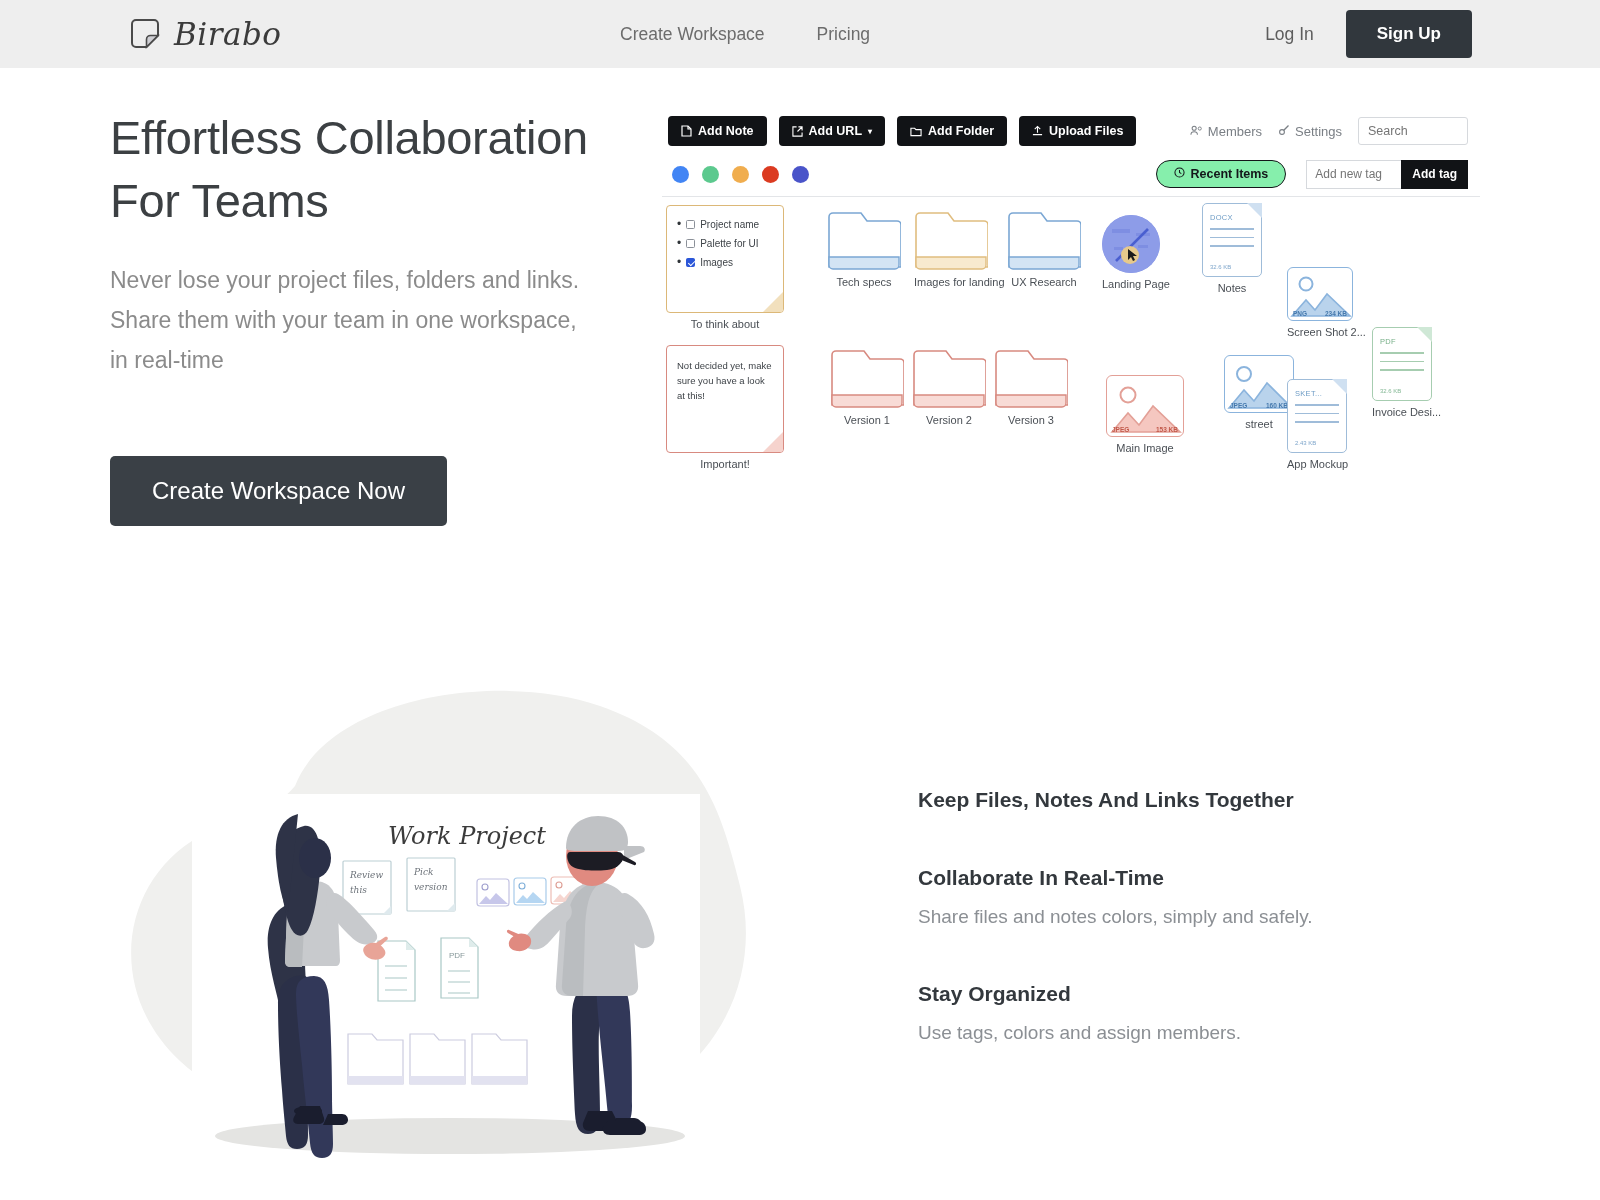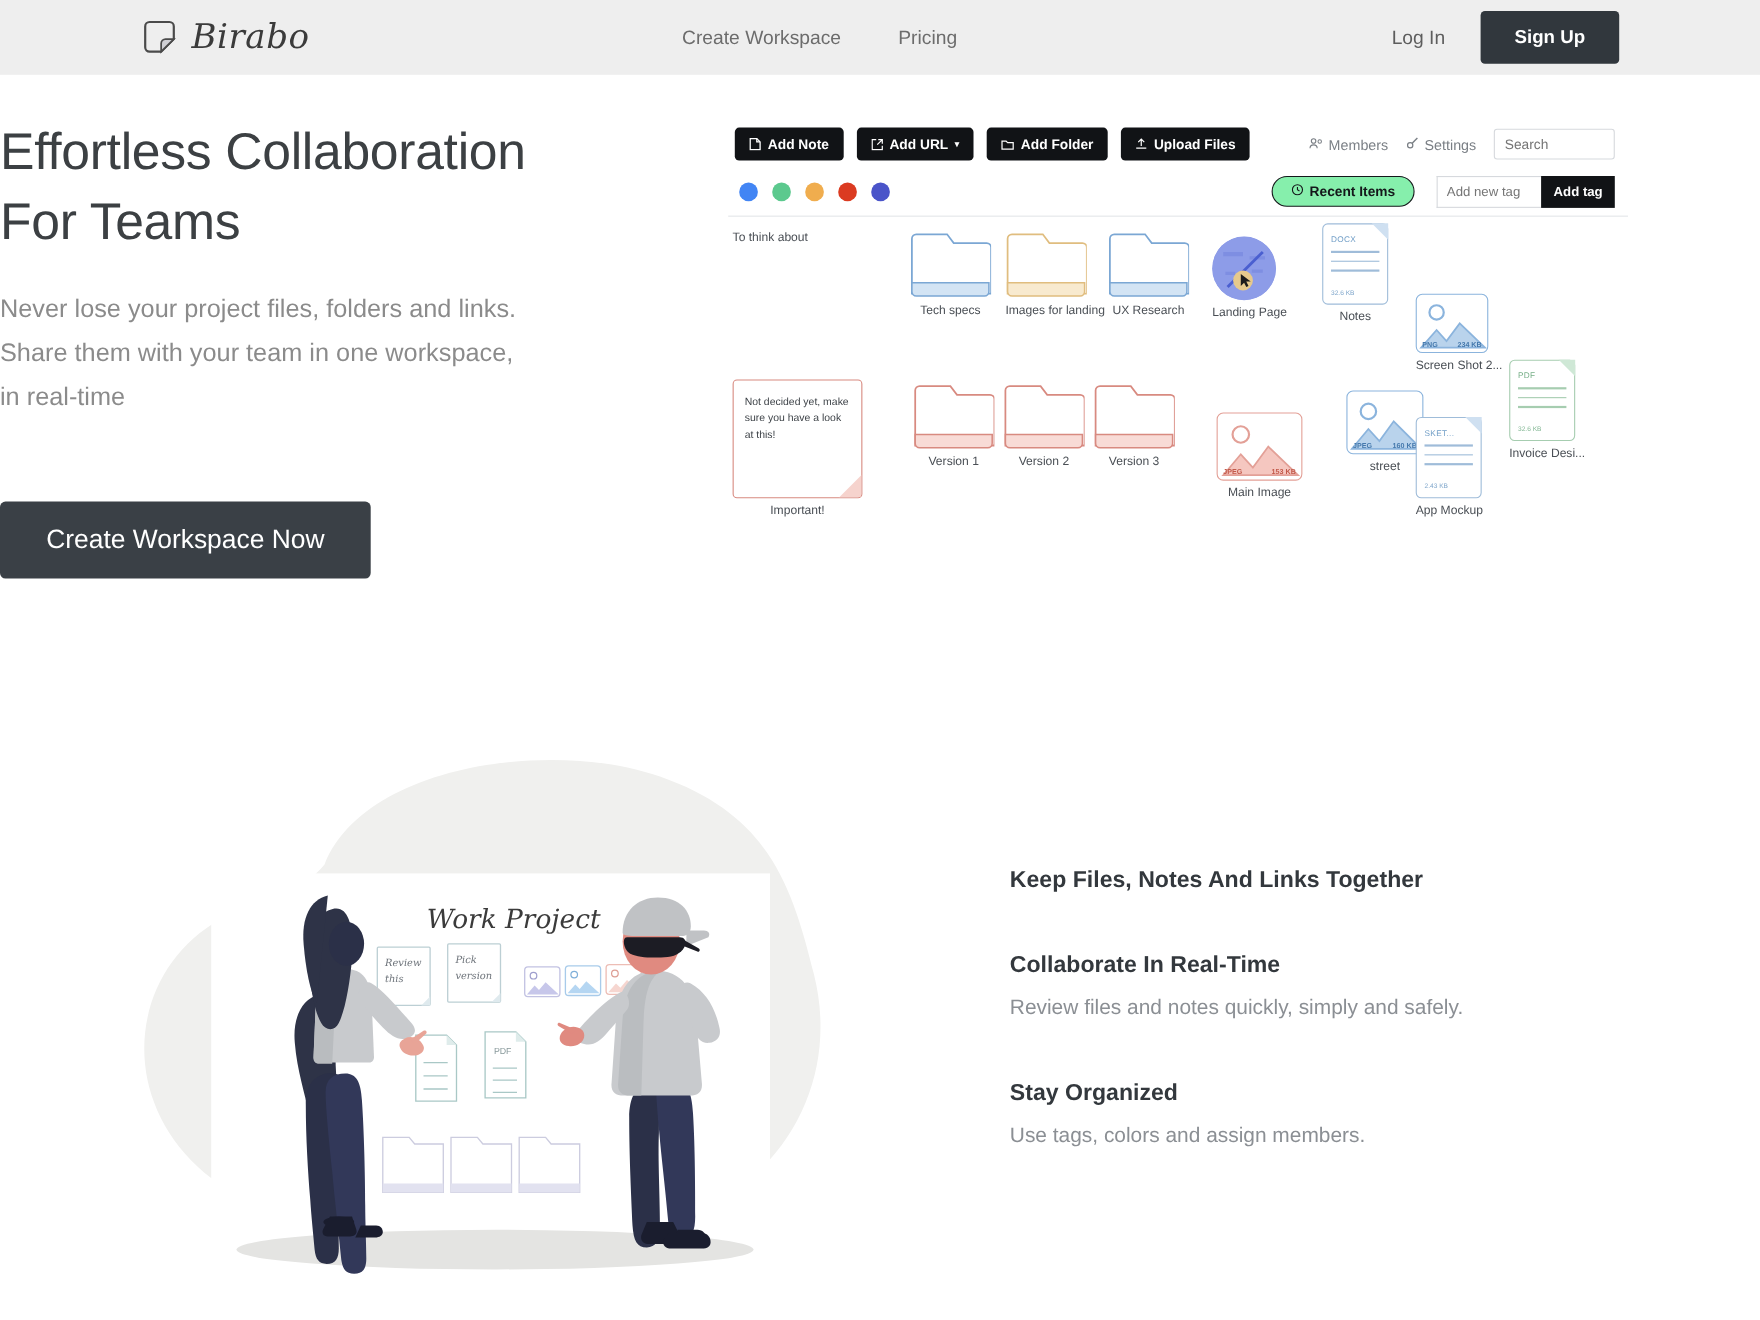--- a/index.html
+++ b/index.html
@@ -55,21 +55,21 @@
     font-size: 17px;
     font-weight: bold;
     border: none;
     border-radius: 4px;
     padding: 14px 31px;
     cursor: pointer;
   }
 
   
   .hero { display: flex; padding-top: 38px; }
-  .hero-left { width: 630px; }
+  .hero-left { width: 630px; padding-left: 110px; }
   .hero-title {
     font-size: 47px;
     line-height: 63px;
     color: #3c4043;
     font-weight: normal;
     letter-spacing: -0.3px;
   }
   .hero-sub {
     margin-top: 28px;
     font-size: 23px;
@@ -431,20 +431,37 @@
             <button class="tag-btn">Add tag</button>
           </span>
         </div>
       </div>
 
       <div class="app-divider"></div>
 
       <div class="app-body">
 
         <div class="item" style="left:24px; top:8px;">
+          <div class="note">
+            <ul>
+              <li>
+                  <span class="cbx"></span>
+                  <span>Project name</span>
+                </li>
+              <li>
+                  <span class="cbx"></span>
+                  <span>Palette for UI</span>
+                </li>
+              <li>
+                  <span class="cbx on"></span>
+                  <span>Images</span>
+                </li>
+            </ul>
+            <span class="fold"></span>
+          </div>
           <div class="item-label">To think about</div>
         </div>
 
         <div class="item" style="left:24px; top:148px;">
           <div class="note red">
             <div class="note-text">Not decided yet, make sure you have a look at this!</div>
             <span class="fold"></span>
           </div>
           <div class="item-label">Important!</div>
         </div>
@@ -712,20 +729,20 @@
       </g>
     </svg>
   </div>
 
   <div class="features">
     <div class="feat">
       <div class="feat-title">Keep Files, Notes And Links Together</div>
     </div>
     <div class="feat">
       <div class="feat-title">Collaborate In Real-Time</div>
-      <div class="feat-desc">Review files and notes quickly, simply and safely.</div>
+      <div class="feat-desc">Share files and notes colors, simply and safely.</div>
     </div>
     <div class="feat">
       <div class="feat-title">Stay Organized</div>
       <div class="feat-desc">Use tags, colors and assign members.</div>
     </div>
   </div>
 </div>
 
 </body></html>

